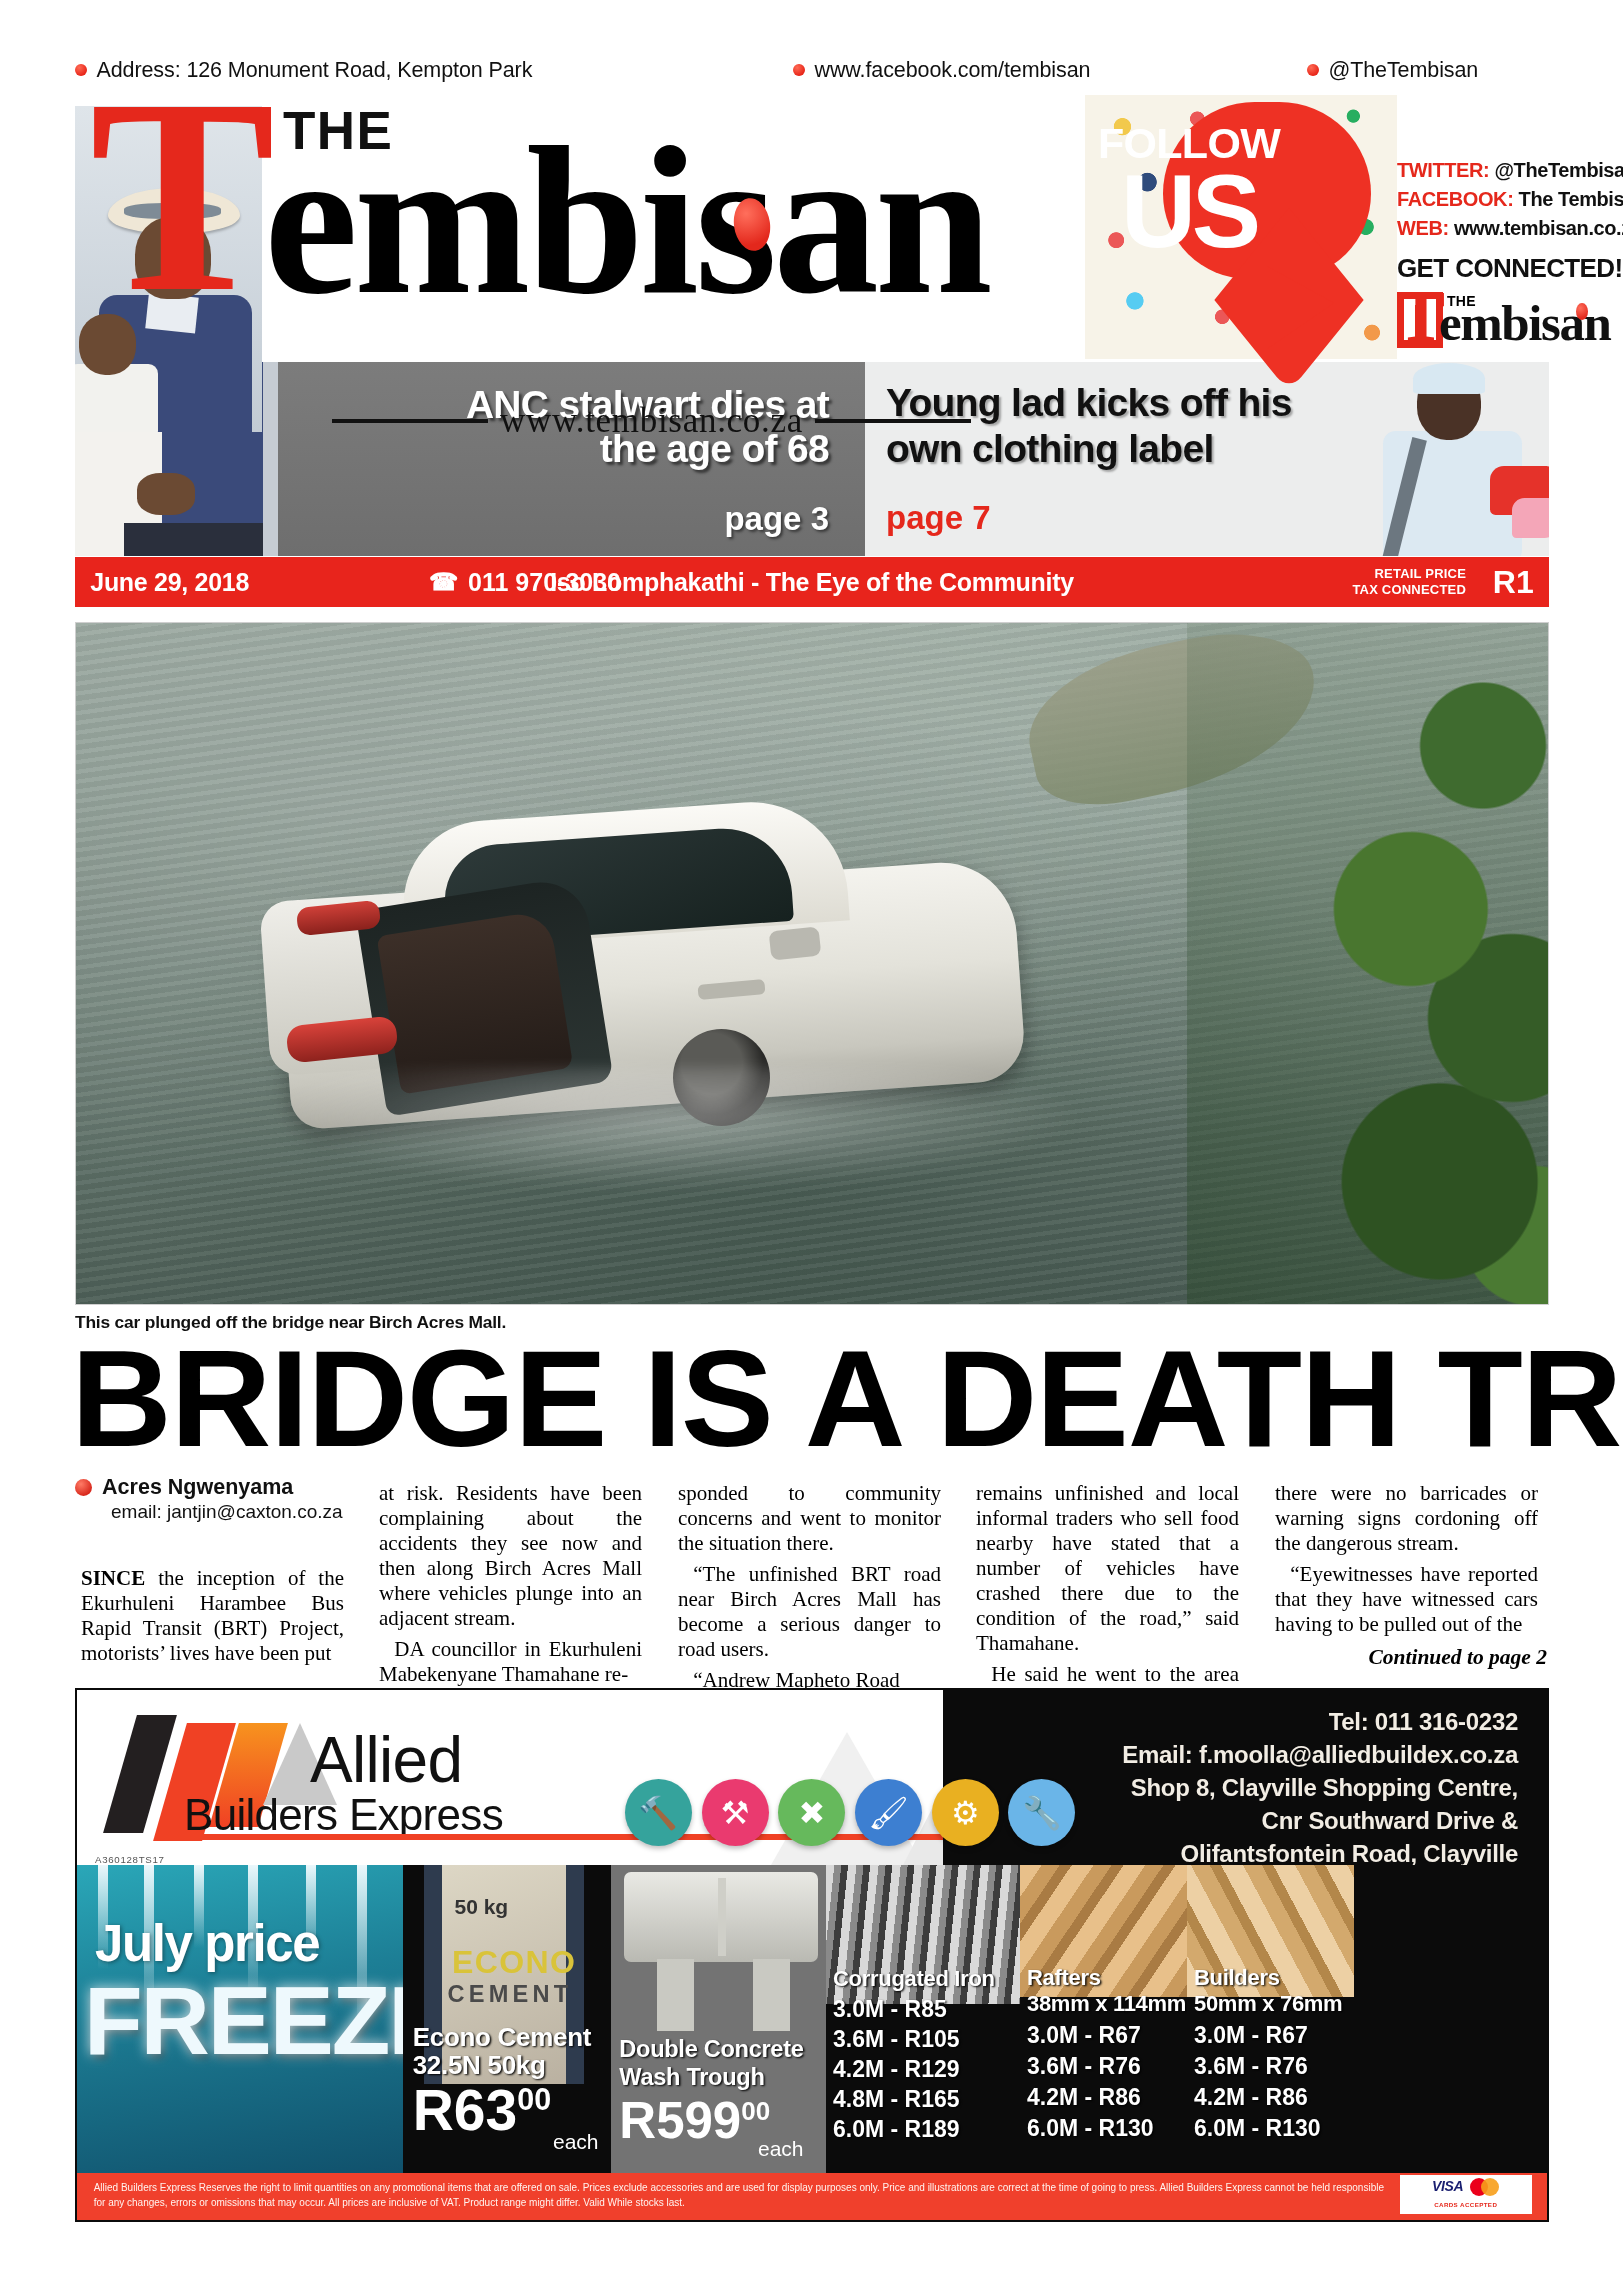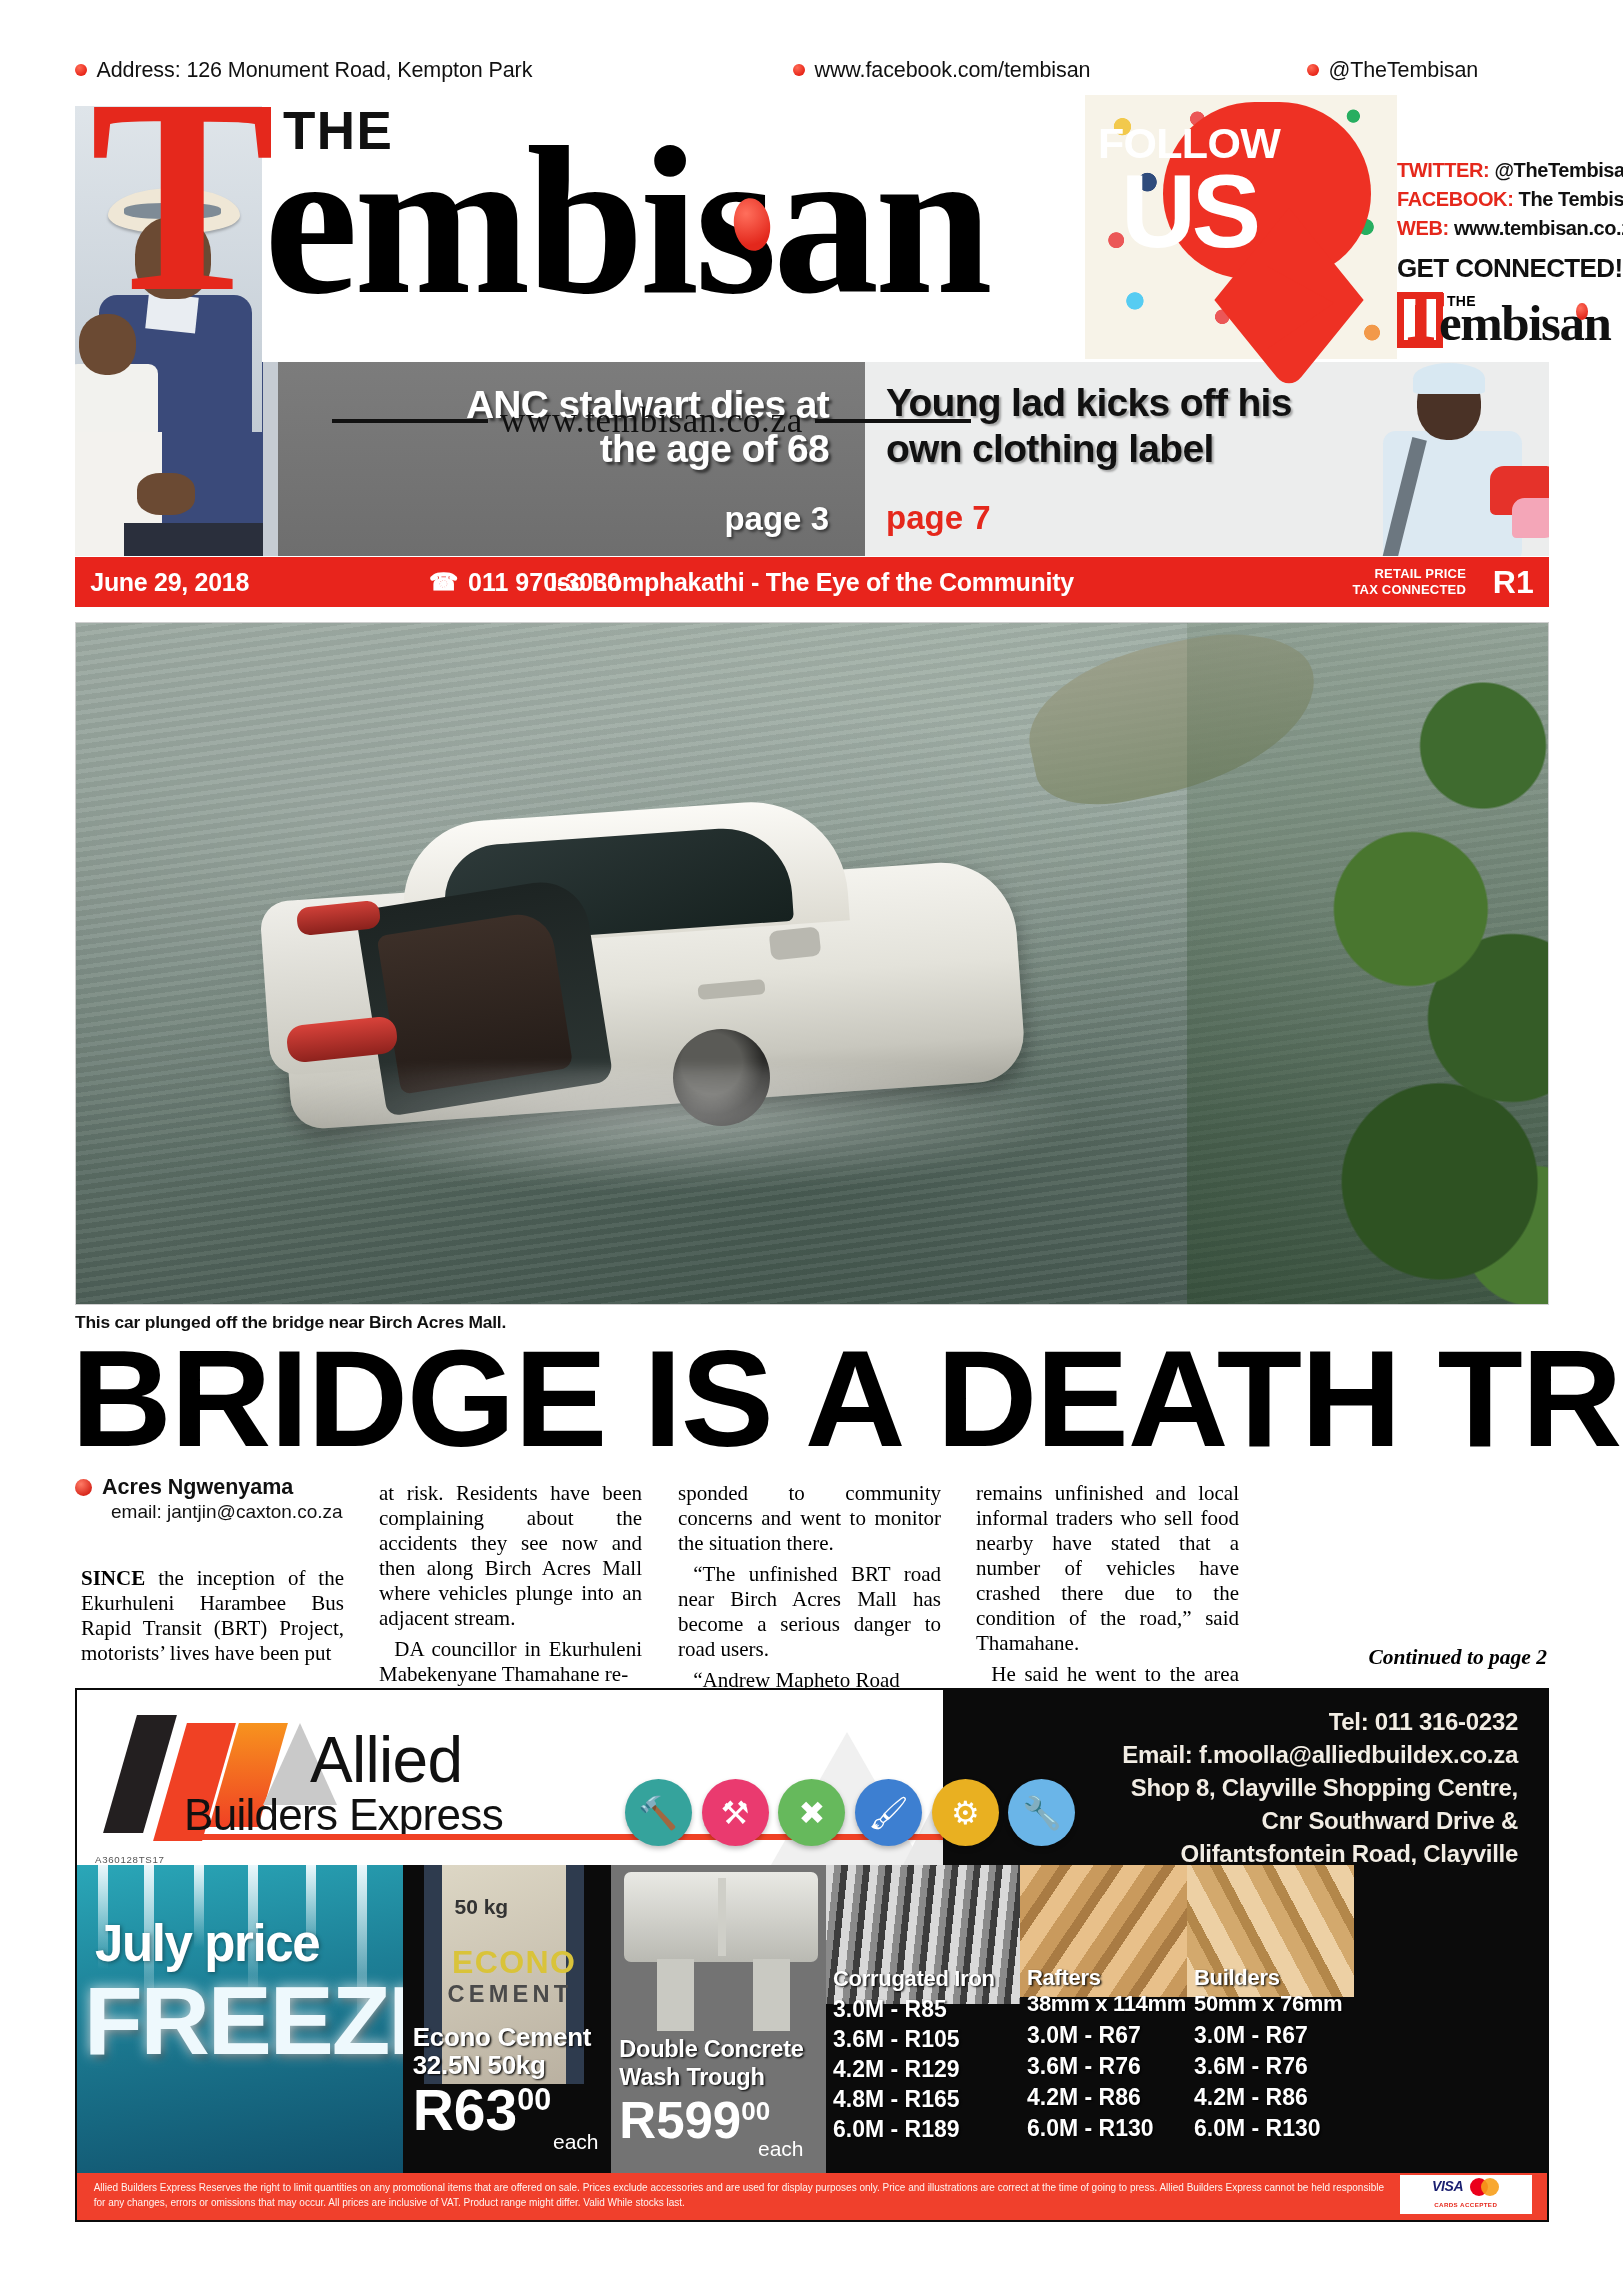--- a/index.html
+++ b/index.html
@@ -595,20 +595,24 @@
   </div>
   <div class="col col3">
     <p>sponded to community concerns and went to monitor the situation there.</p>
     <p class="ind">“The unfinished BRT road near Birch Acres Mall has become a serious danger to road users.</p>
     <p class="ind">“Andrew Mapheto Road</p>
   </div>
   <div class="col col4">
     <p>remains unfinished and local informal traders who sell food nearby have stated that a number of vehicles have crashed there due to the condition of the road,” said Thamahane.</p>
     <p class="ind">He said he went to the area and was shocked to see that</p>
   </div>
+  <div class="col col5">
+    <p>there were no barricades or warning signs cordoning off the dangerous stream.</p>
+    <p class="ind">“Eyewitnesses have reported that they have witnessed cars having to be pulled out of the</p>
+  </div>
   <div class="continued">Continued to page 2</div>
 
   <div class="advert">
     <div class="ad-top">
       <div class="ad-tri3"></div>
       <div class="ad-tri1"></div>
       <div class="ad-tri2"></div>
       <div class="ad-top-right"></div>
 
       <div class="ab-logo">

